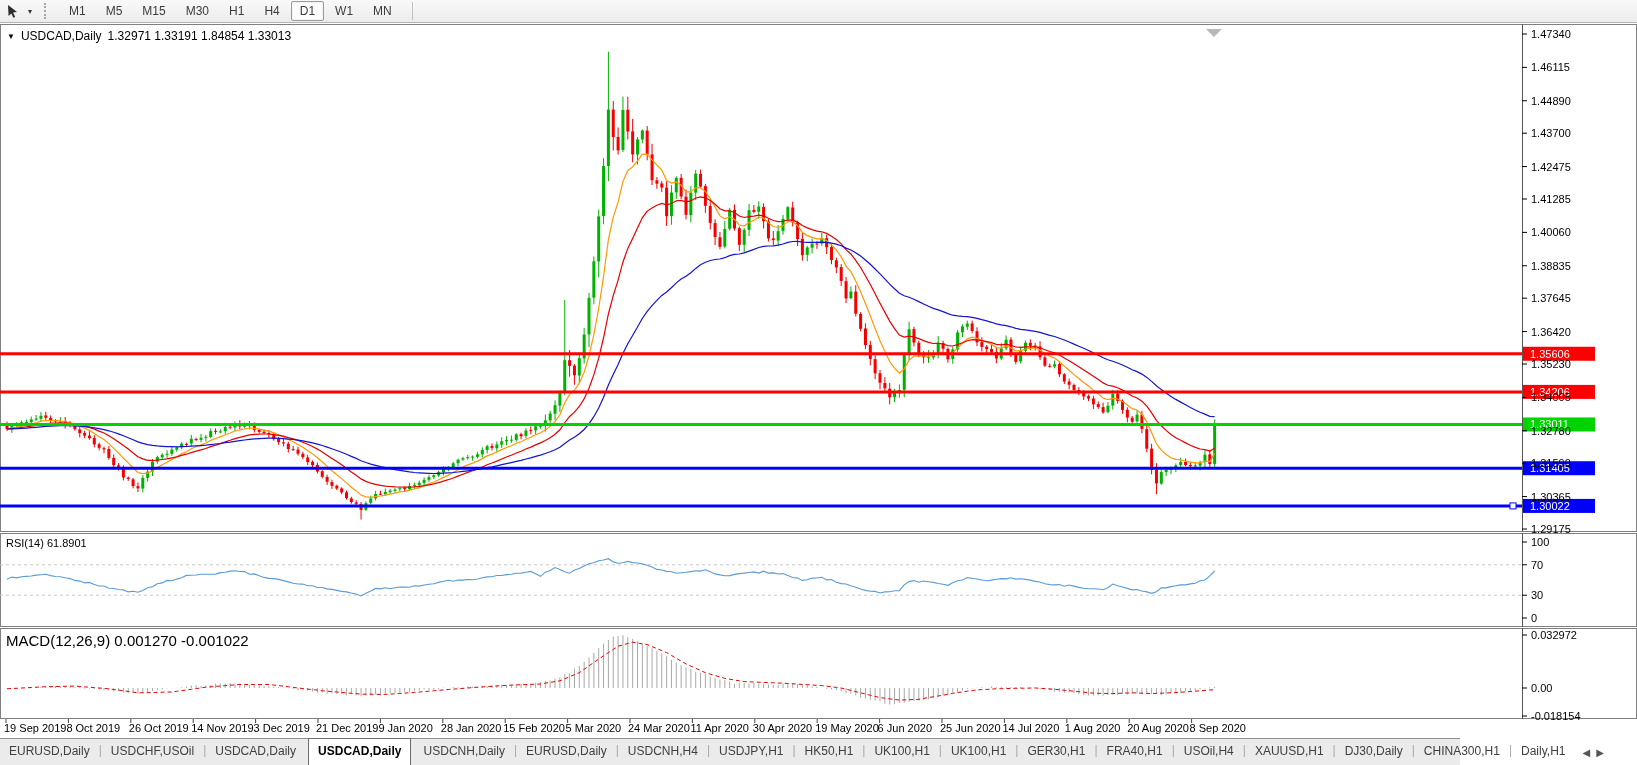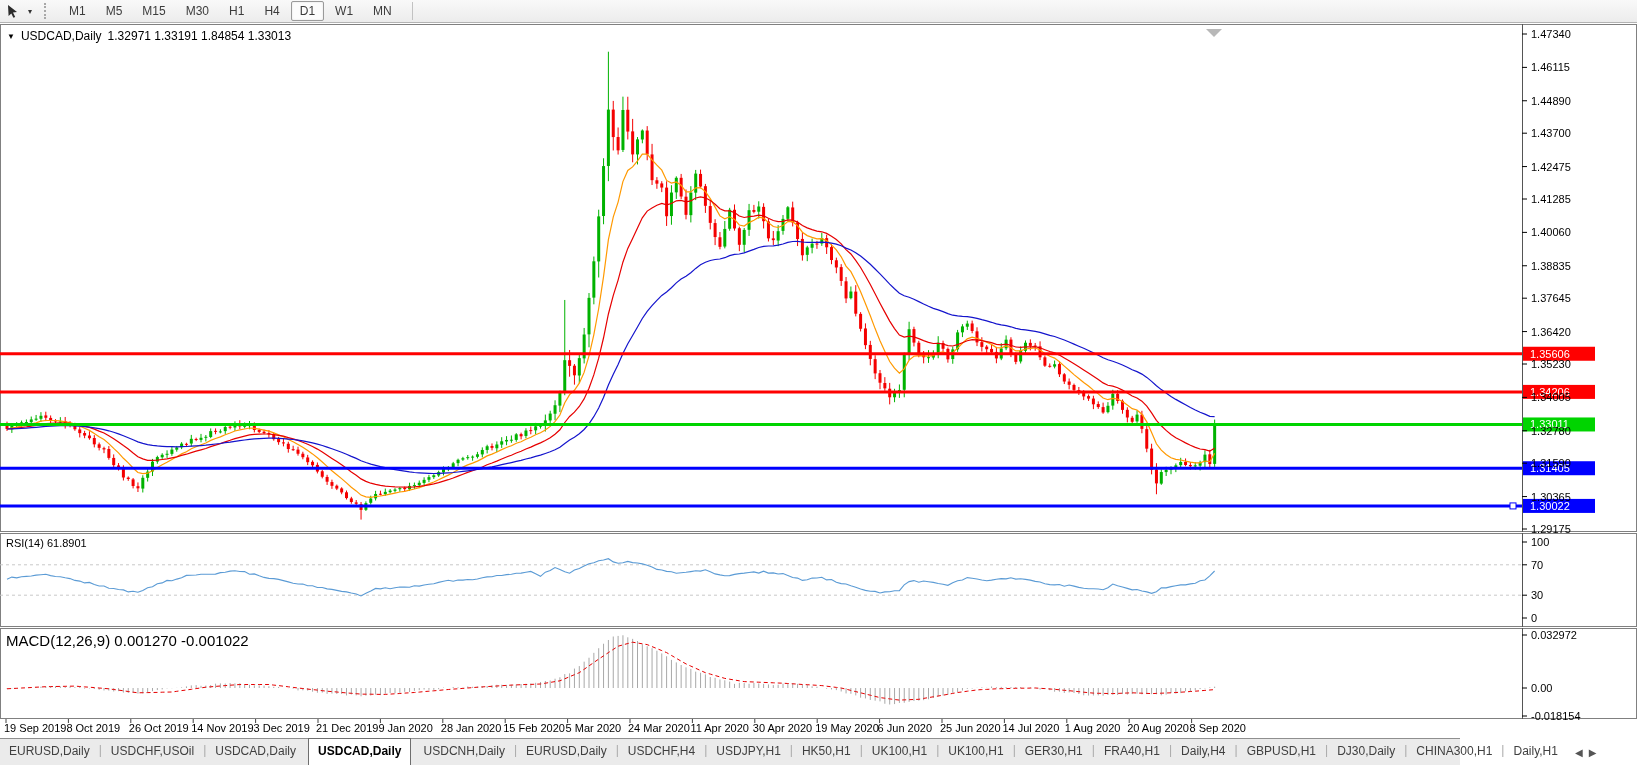--- a/index.html
+++ b/index.html
@@ -954,37 +954,37 @@
     <div class="tab">USDCHF,USOil</div>
     <span class="tabdiv">|</span>
     <div class="tab">USDCAD,Daily</div>
     <span class="tabdiv" style="visibility: hidden;">|</span>
     <div class="tab active">USDCAD,Daily</div>
     <span class="tabdiv" style="visibility: hidden;">|</span>
     <div class="tab">USDCNH,Daily</div>
     <span class="tabdiv">|</span>
     <div class="tab">EURUSD,Daily</div>
     <span class="tabdiv">|</span>
-    <div class="tab">USDCHF,H4</div>
+    <div class="tab">USDCNH,H4</div>
     <span class="tabdiv">|</span>
     <div class="tab">USDJPY,H1</div>
     <span class="tabdiv">|</span>
     <div class="tab">HK50,H1</div>
     <span class="tabdiv">|</span>
     <div class="tab">UK100,H1</div>
     <span class="tabdiv">|</span>
     <div class="tab">UK100,H1</div>
     <span class="tabdiv">|</span>
     <div class="tab">GER30,H1</div>
     <span class="tabdiv">|</span>
     <div class="tab">FRA40,H1</div>
     <span class="tabdiv">|</span>
-    <div class="tab">Daily,H4</div>
-    <span class="tabdiv">|</span>
-    <div class="tab">GBPUSD,H1</div>
+    <div class="tab">USOil,H4</div>
+    <span class="tabdiv">|</span>
+    <div class="tab">XAUUSD,H1</div>
     <span class="tabdiv">|</span>
     <div class="tab">DJ30,Daily</div>
     <span class="tabdiv">|</span>
     <div class="tab">CHINA300,H1</div>
     <span class="tabdiv">|</span>
     <div class="tab">Daily,H1</div>
     <div class="tab-arrows">
       <span>◀</span>
       <span>▶</span>
     </div>

